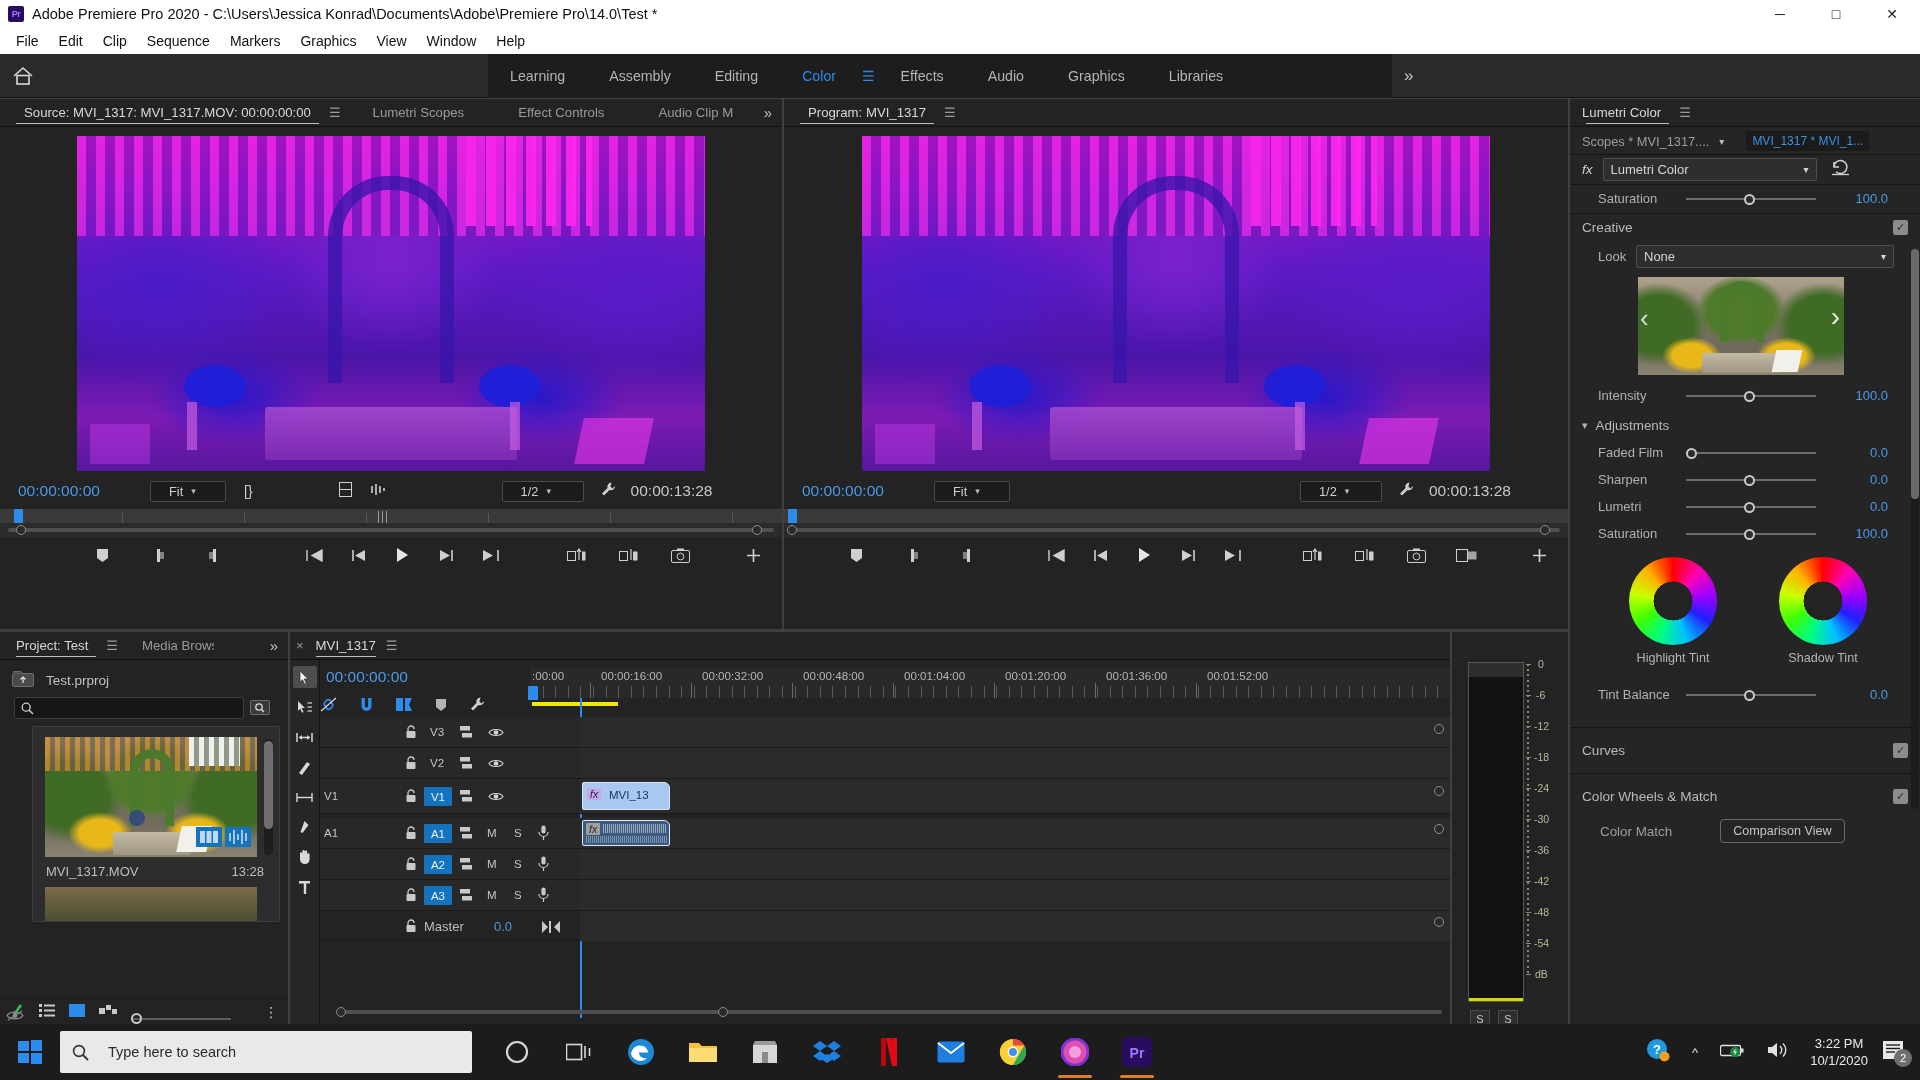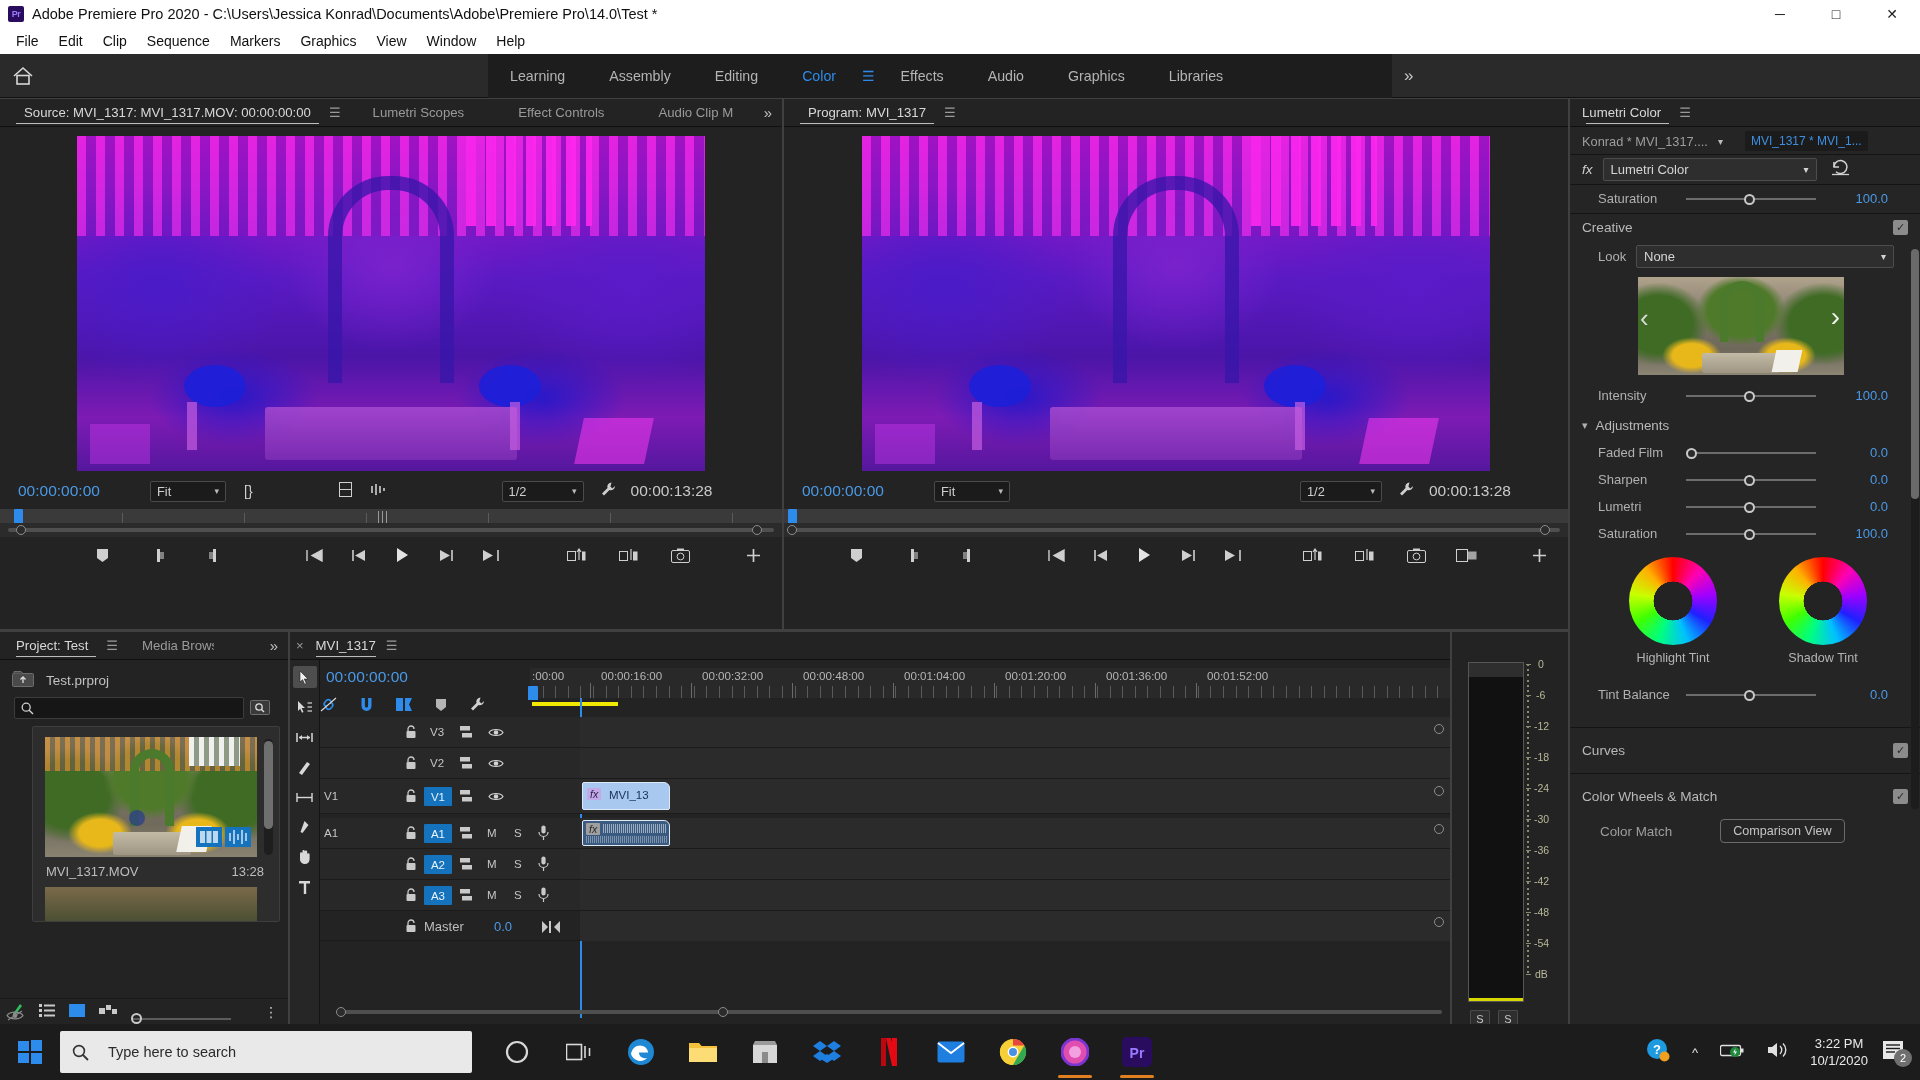--- a/index.html
+++ b/index.html
@@ -89,22 +89,21 @@
 
   .mon-ctl {
     position: absolute; left: 0; right: 0; height: 28px;
     display: flex; align-items: center; font-size: 13px; color: #c0c0c0;
   }
   .tc-blue { color: #4a9ae8; font-size: 15.5px; font-family: "Liberation Sans", sans-serif; }
   .tc-grey { color: #c9c9c9; font-size: 15.5px; }
   .sel {
     background: #1b1b1b; border: 1px solid #4a4a4a; border-radius: 2px;
     height: 21px; display: inline-flex; align-items: center;
-    padding: 0 6px; font-size: 12.8px; color: #cfcfcf; min-width: 72px;
-    justify-content: space-between;
+    padding: 0 18px; font-size: 12.8px; color: #cfcfcf; min-width: 72px;
   }
   .sel .cv { font-size: 9px; color: #bbb; margin-left: 8px; }
 
   .scrub { position: absolute; left: 0; right: 0; height: 14px; background: #3a3a3a; }
   .scrub .ruler { position: absolute; inset: 0; }
   .tick { position: absolute; top: 4px; width: 1px; height: 10px; background: #5a5a5a; }
   .phead { position: absolute; top: 0; width: 9px; height: 14px; background: #2d8ceb;
            border-radius: 1px 1px 0 0; }
   .zoombar { position: absolute; left: 0; right: 0; height: 14px; background: #2b2b2b; }
   .zb-track { position: absolute; left: 8px; right: 8px; top: 5px; height: 4px;
@@ -1084,21 +1083,21 @@
     </div>
   </div>
 
   <div class="panel" style="left:1570px;top:99px;width:350px;height:925px;background:#252525">
     <div class="panel-tabs">
       <div class="ptab active" style="padding-left:2px">Lumetri Color</div>
       <div class="hamb">☰</div>
     </div>
 
     <div style="position:absolute;left:0;top:29px;width:350px;height:27px;display:flex;align-items:center;border-bottom:1px solid #141414">
-      <span style="font-size:12.8px;color:#9d9d9d;margin-left:12px">Konrad * MVI_1317....</span>
+      <span style="font-size:12.8px;color:#9d9d9d;margin-left:12px">Scopes * MVI_1317....</span>
       <span style="font-size:10px;color:#bbb;margin-left:10px">▾</span>
       <span style="font-size:12px;color:#3e8fe0;margin-left:22px;background:#1b1b1b;padding:3px 6px;border-radius:2px">MVI_1317 * MVI_1...</span>
     </div>
 
     <div style="position:absolute;left:0;top:56px;width:350px;height:30px;display:flex;align-items:center;border-bottom:1px solid #141414">
       <span style="font-size:13.5px;font-style:italic;color:#cfcfcf;margin-left:12px">fx</span>
       <div class="lum-sel" style="width:214px;margin-left:10px">
         <span>Lumetri Color</span>
           <span style="font-size:10px">▾</span>
       </div>

